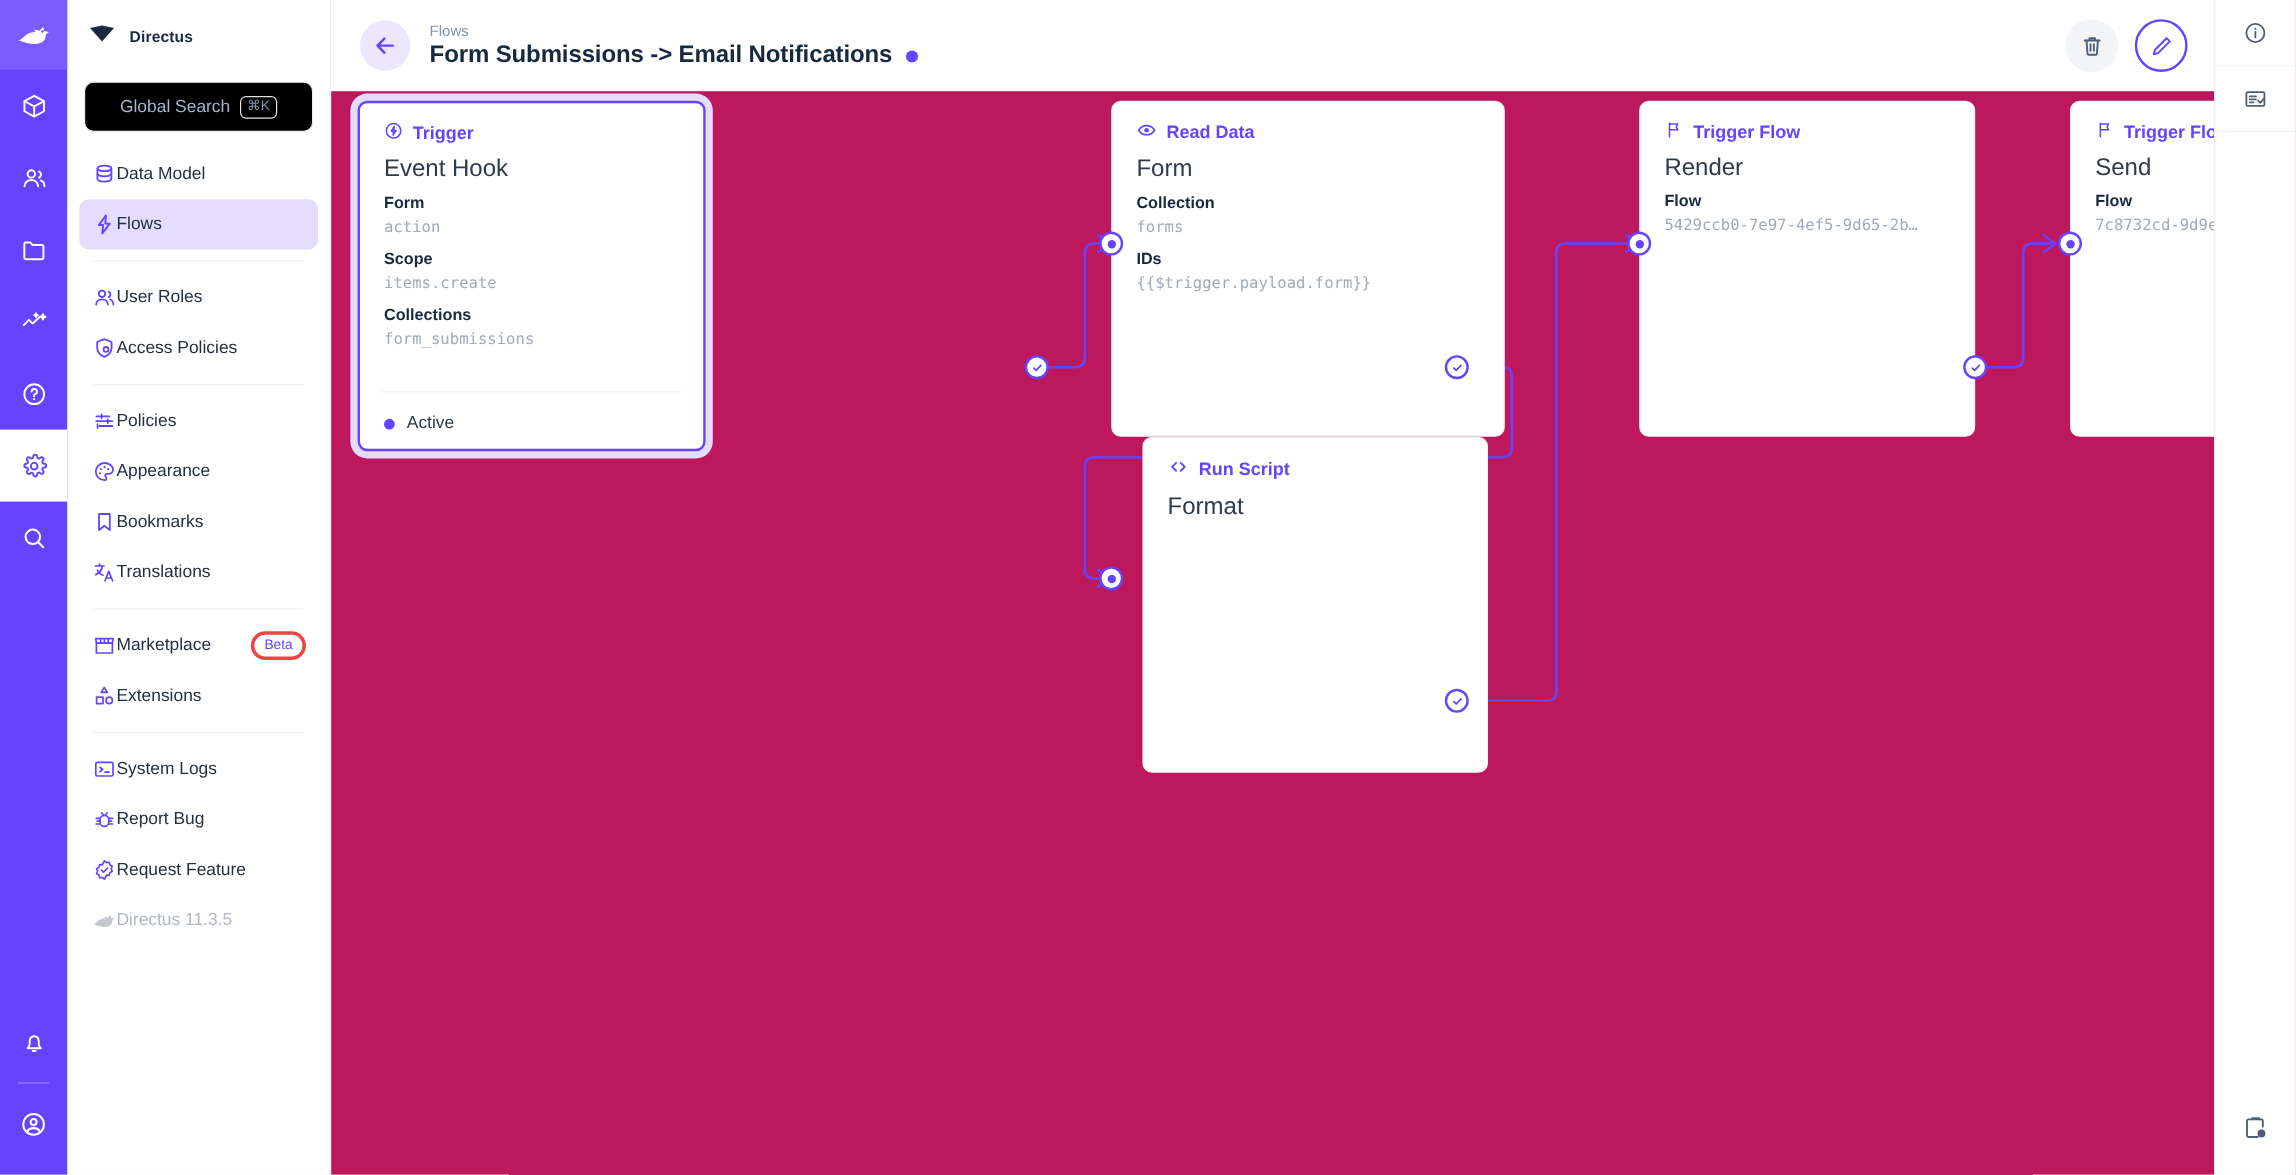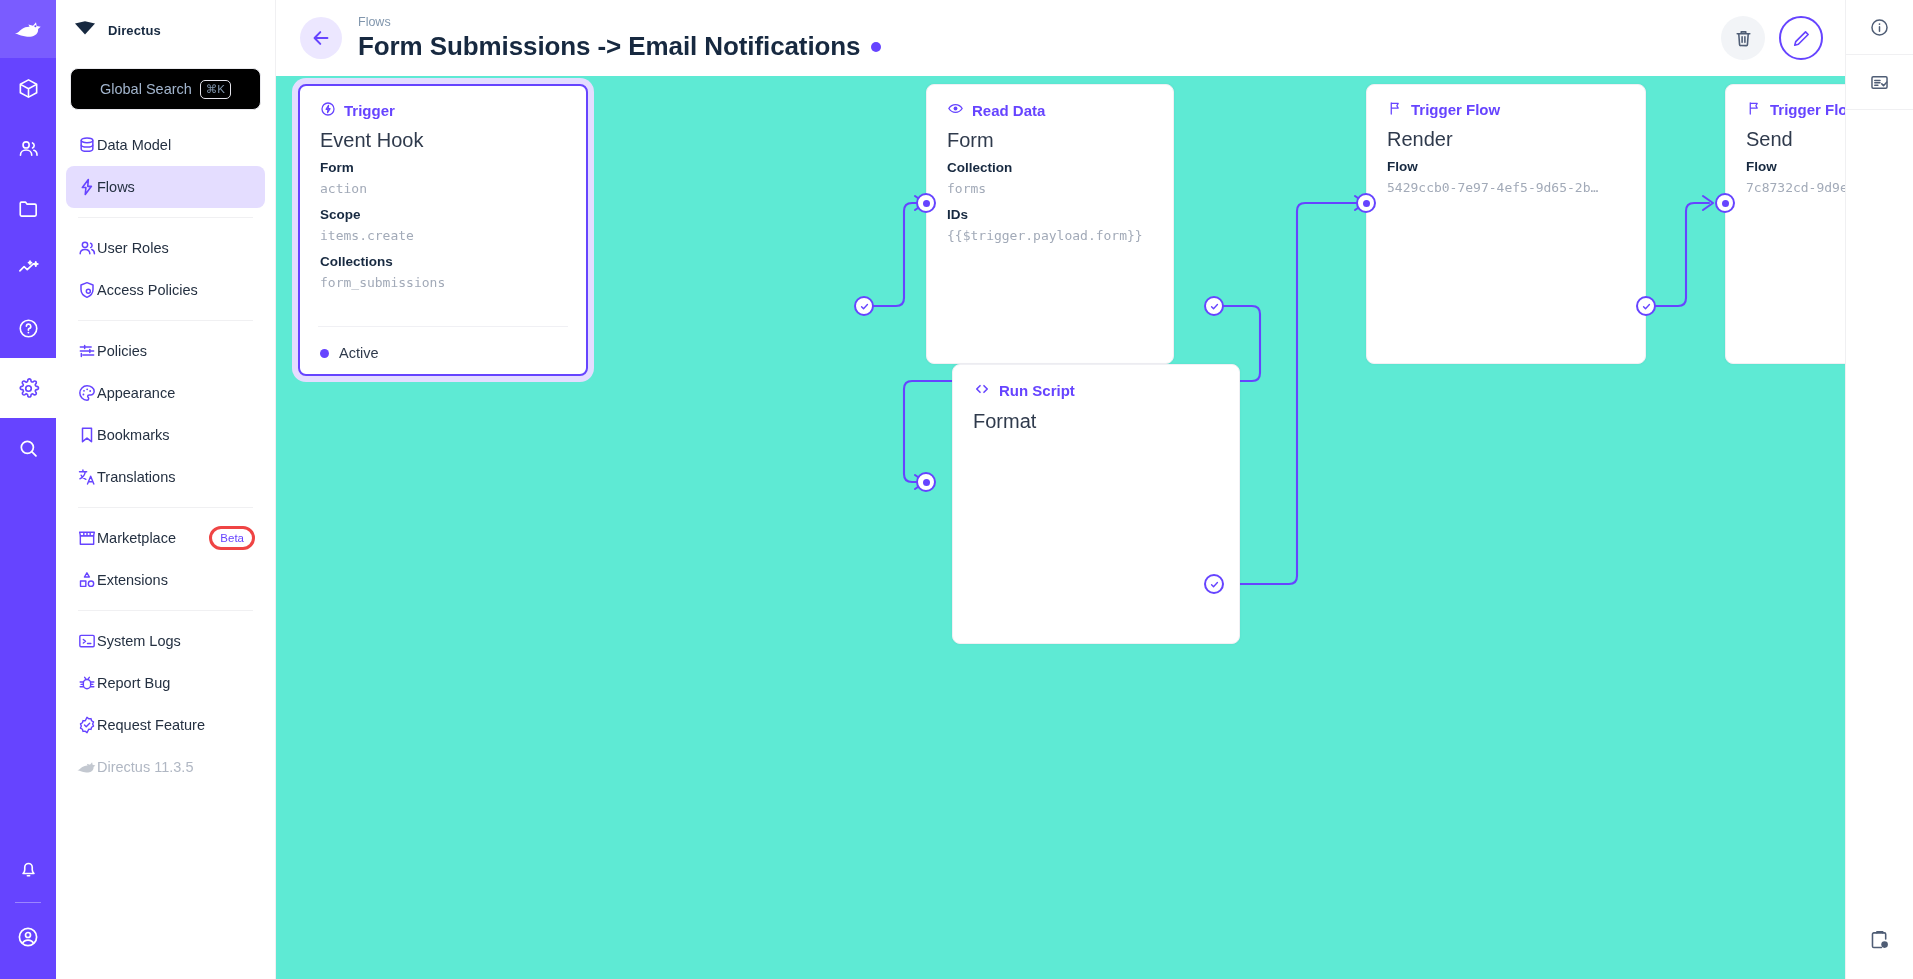--- a/index.html
+++ b/index.html
@@ -61,34 +61,34 @@
   
   .main { flex: 1 1 auto; height: 979px; position: relative; background: #fff; display:flex; flex-direction:column; }
   .topbar { height: 76px; display: flex; align-items: center; padding: 0 22px 0 24px; flex: 0 0 76px; }
   .back-btn {
     width: 42px; height: 42px; border-radius: 50%; background: #ece7ff; color: #6644ff;
     display: flex; align-items: center; justify-content: center; flex: 0 0 42px; cursor:pointer;
   }
   .title-wrap { margin-left: 16px; display: flex; flex-direction: column; justify-content: center; }
   .crumb { font-size: 12.5px; color: #8196ad; line-height: 16px; margin-bottom: 1px; }
   .title-row { display: flex; align-items: center; gap: 11px; }
-  .page-title { font-size: 26px; font-weight: 700; color: #172940; letter-spacing: -.1px; }
+  .page-title { font-size: 20px; font-weight: 700; color: #172940; letter-spacing: -.1px; }
   .dot-purple { width: 10px; height: 10px; border-radius: 50%; background: #6644ff; }
   .topbar-actions { margin-left: auto; display: flex; align-items: center; gap: 14px; }
   .icon-btn-round {
     width: 44px; height: 44px; border-radius: 50%; display: flex; align-items: center; justify-content: center;
     background: #f2f4f7; color: #4f5d75; cursor: pointer; border: none;
   }
   .icon-btn-outline {
     width: 44px; height: 44px; border-radius: 50%; display: flex; align-items: center; justify-content: center;
     background: #ffffff; color: #6644ff; border: 2px solid #6644ff; cursor: pointer;
   }
 
   
-  .canvas { flex: 1 1 auto; position: relative; overflow: hidden; background:#5eead4; }
+  .canvas { flex: 1 1 auto; position: relative; overflow: hidden; background:#be185d; }
   .edges { position: absolute; inset: 0; width: 100%; height: 100%; pointer-events: none; }
 
   .node {
     position: absolute; background: #ffffff; border: 1px solid #f0f0f4; border-radius: 8px;
     box-shadow: 0 0 3px rgba(23,41,64,.05);
   }
   .node .hdr {
     display: flex; align-items: center; gap: 8px; color: #6644ff;
     font-size: 15px; font-weight: 700; padding: 15px 20px 0 20px;
   }
@@ -445,21 +445,21 @@
           <span>Active</span>
         </div>
       </div>
 
       <div class="port" style="left:578px; top:220px;">
         <svg width="13" height="13" viewBox="0 0 24 24" fill="none" stroke="currentColor" stroke-width="2.6" stroke-linecap="round" stroke-linejoin="round">
             <path d="m6.6 12.4 3.6 3.6 7.2-7.8"></path>
           </svg>
       </div>
 
-      <div class="node" style="left:650px; top:8px; width:248px; height:280px;">
+      <div class="node" style="left:650px; top:8px; width:328px; height:280px;">
         <div class="hdr">
           <span>
             <svg width="17" height="17" viewBox="0 0 24 24" fill="none" stroke="currentColor" stroke-width="1.9" stroke-linejoin="round">
                 <path d="M2.6 12S6 6.6 12 6.6 21.4 12 21.4 12 18 17.4 12 17.4 2.6 12 2.6 12Z"></path>
                 <circle cx="12" cy="12" r="2.7" fill="currentColor" stroke="none"></circle>
               </svg>
           </span>
           <span>Read Data</span>
         </div>
         <div class="body">

